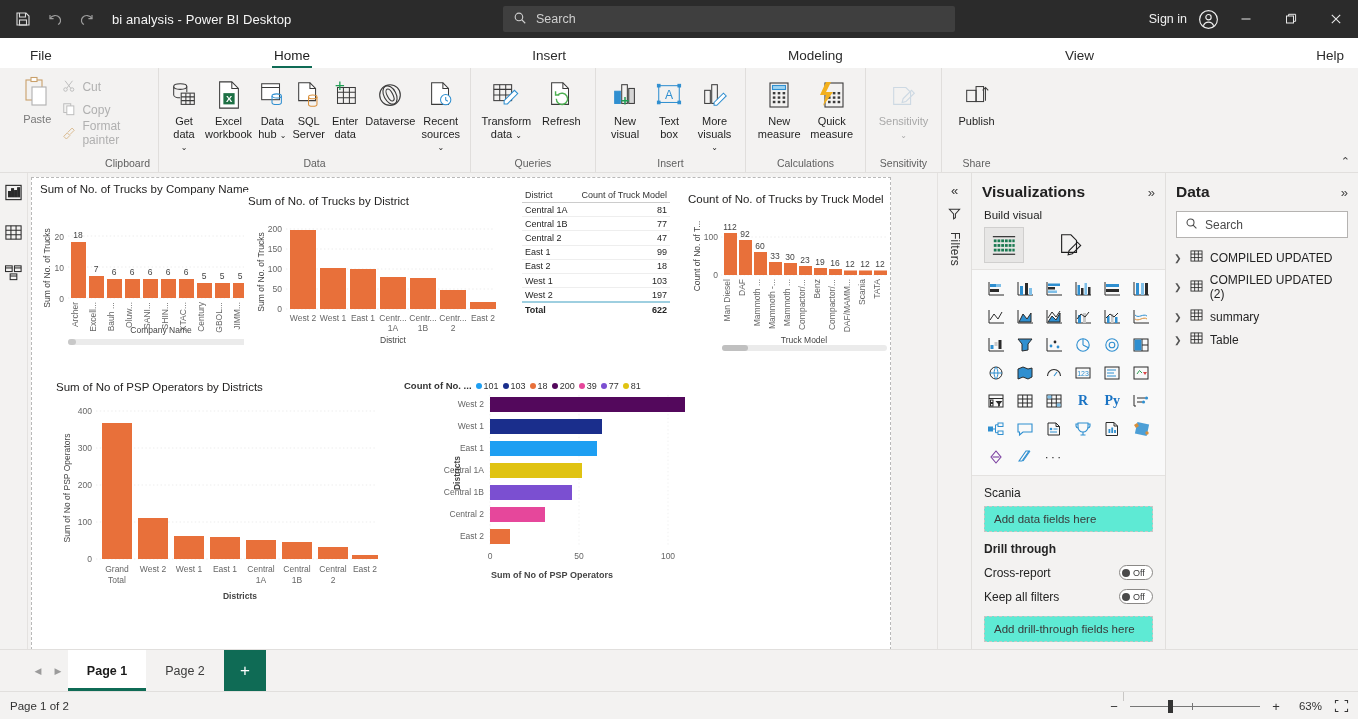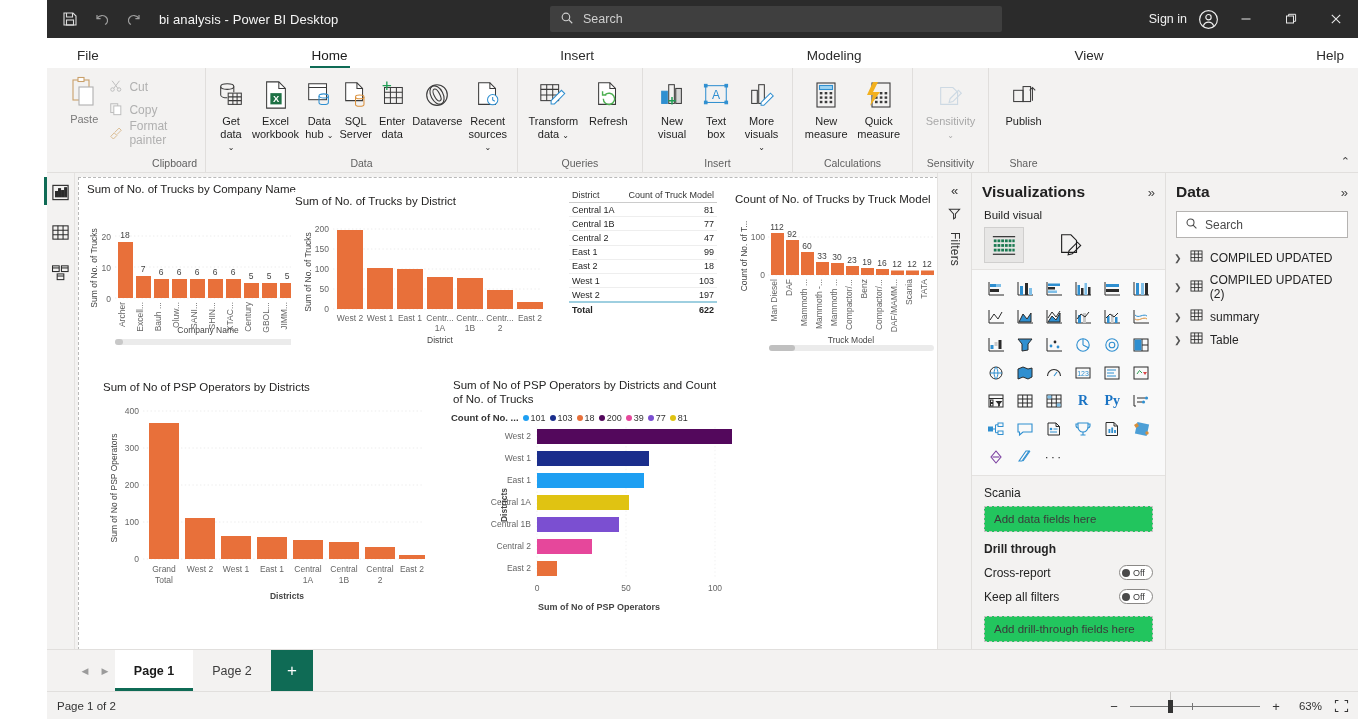--- a/index.html
+++ b/index.html
@@ -3,21 +3,21 @@
 <meta charset="utf-8">
 <style>
   * { box-sizing: border-box; margin:0; padding:0; }
   html,body { width:1358px; height:719px; overflow:hidden; }
   body {
     font-family: "Liberation Sans", sans-serif;
     font-size: 12px;
     color:#242424;
     background:#ffffff;
   }
-  .app { position:relative; width:1358px; height:719px; display:flex; flex-direction:column;padding-left:47px; }
+  .app { position:relative; width:1358px; height:719px; display:flex; flex-direction:column; }
 
   
   .titlebar {
     height:38px; background:#2b2b2b; color:#f2f2f2;
     display:flex; align-items:center; flex:0 0 38px; position:relative;
   }
   .tb-icons { display:flex; align-items:center; gap:14px; padding-left:14px; }
   .tb-ico { width:18px; height:18px; display:flex; align-items:center; justify-content:center; color:#dcdcdc; }
   .tb-ico svg { display:block; }
   .tb-title { margin-left:16px; font-size:13px; color:#f5f5f5; letter-spacing:.1px; }
@@ -115,21 +115,21 @@
   .bv-row { display:flex; gap:26px; padding:2px 12px 0; align-items:flex-start;}
   .bv-tile { width:40px; height:36px; display:flex; align-items:center; justify-content:center; }
   .bv-tile.sel { background:#e7e6e5; border:1px solid #d0cfce; }
   .viz-grid-wrap { background:#f9f9f9; border-top:1px solid #e4e2e0; border-bottom:1px solid #e4e2e0; margin-top:6px; padding:6px 10px 6px; }
   .viz-grid { display:grid; grid-template-columns:repeat(6,1fr); gap:3px 2px; }
   .vcell { height:25px; display:flex; align-items:center; justify-content:center; }
   .pane-sec { padding:10px 12px 0; }
   .pane-sec .lab { font-size:12px; color:#242424; }
   .pane-sec .lab.b { font-weight:bold; }
   .dropzone {
-    margin-top:6px; height:26px; background:#22c55e; border:1px dashed #c8c6c4;
+    margin-top:6px; height:26px; background:#5eead4; border:1px dashed #c8c6c4;
     display:flex; align-items:center; padding-left:9px; font-size:11.5px; color:#3a3a3a;
   }
   .togrow { display:flex; align-items:center; margin-top:9px; }
   .togrow .lab { font-size:12px; }
   .toggle {
     margin-left:auto; width:34px; height:15px; border:1px solid #8a8886; border-radius:8px;
     background:#fff; display:flex; align-items:center; padding:0 2px; gap:3px;
   }
   .toggle .knob { width:8px; height:8px; border-radius:50%; background:#4a4a4a; }
   .toggle .st { font-size:9px; color:#3a3a3a; }
@@ -818,23 +818,20 @@
                 <text x="245" y="186">1B</text>
               <text x="281" y="175">Central</text>
                 <text x="281" y="186">2</text>
               <text x="313" y="175">East 2</text>
             </g>
             <text class="axis-title" x="188" y="202" text-anchor="middle" font-family="Liberation Sans" font-size="9.5" font-weight="bold">Districts</text>
           </svg>
         </div>
 
         <div class="vis" style="left:370px; top:198px; width:300px; height:232px;">
-          <div class="vis-title" style="padding:2px 4px 2px 4px; width:280px;">
-            <span>Sum of No of PSP Operators by Districts and Count of No. of Trucks</span>
-          </div>
           <div style="display:flex; align-items:center; gap:4px; padding:4px 0 0 2px; font-size:9px; color:#333; flex-wrap:nowrap;">
             <span style="font-weight:bold; font-size:9.5px;">Count of No. ...</span>
             <span style="display:flex;align-items:center;gap:2px;">
                 <i style="width:6px;height:6px;border-radius:50%;background:#1E9FF2;display:inline-block;"></i>
                 <span>101</span>
               </span>
             <span style="display:flex;align-items:center;gap:2px;">
                 <i style="width:6px;height:6px;border-radius:50%;background:#1A2E8C;display:inline-block;"></i>
                 <span>103</span>
               </span>

